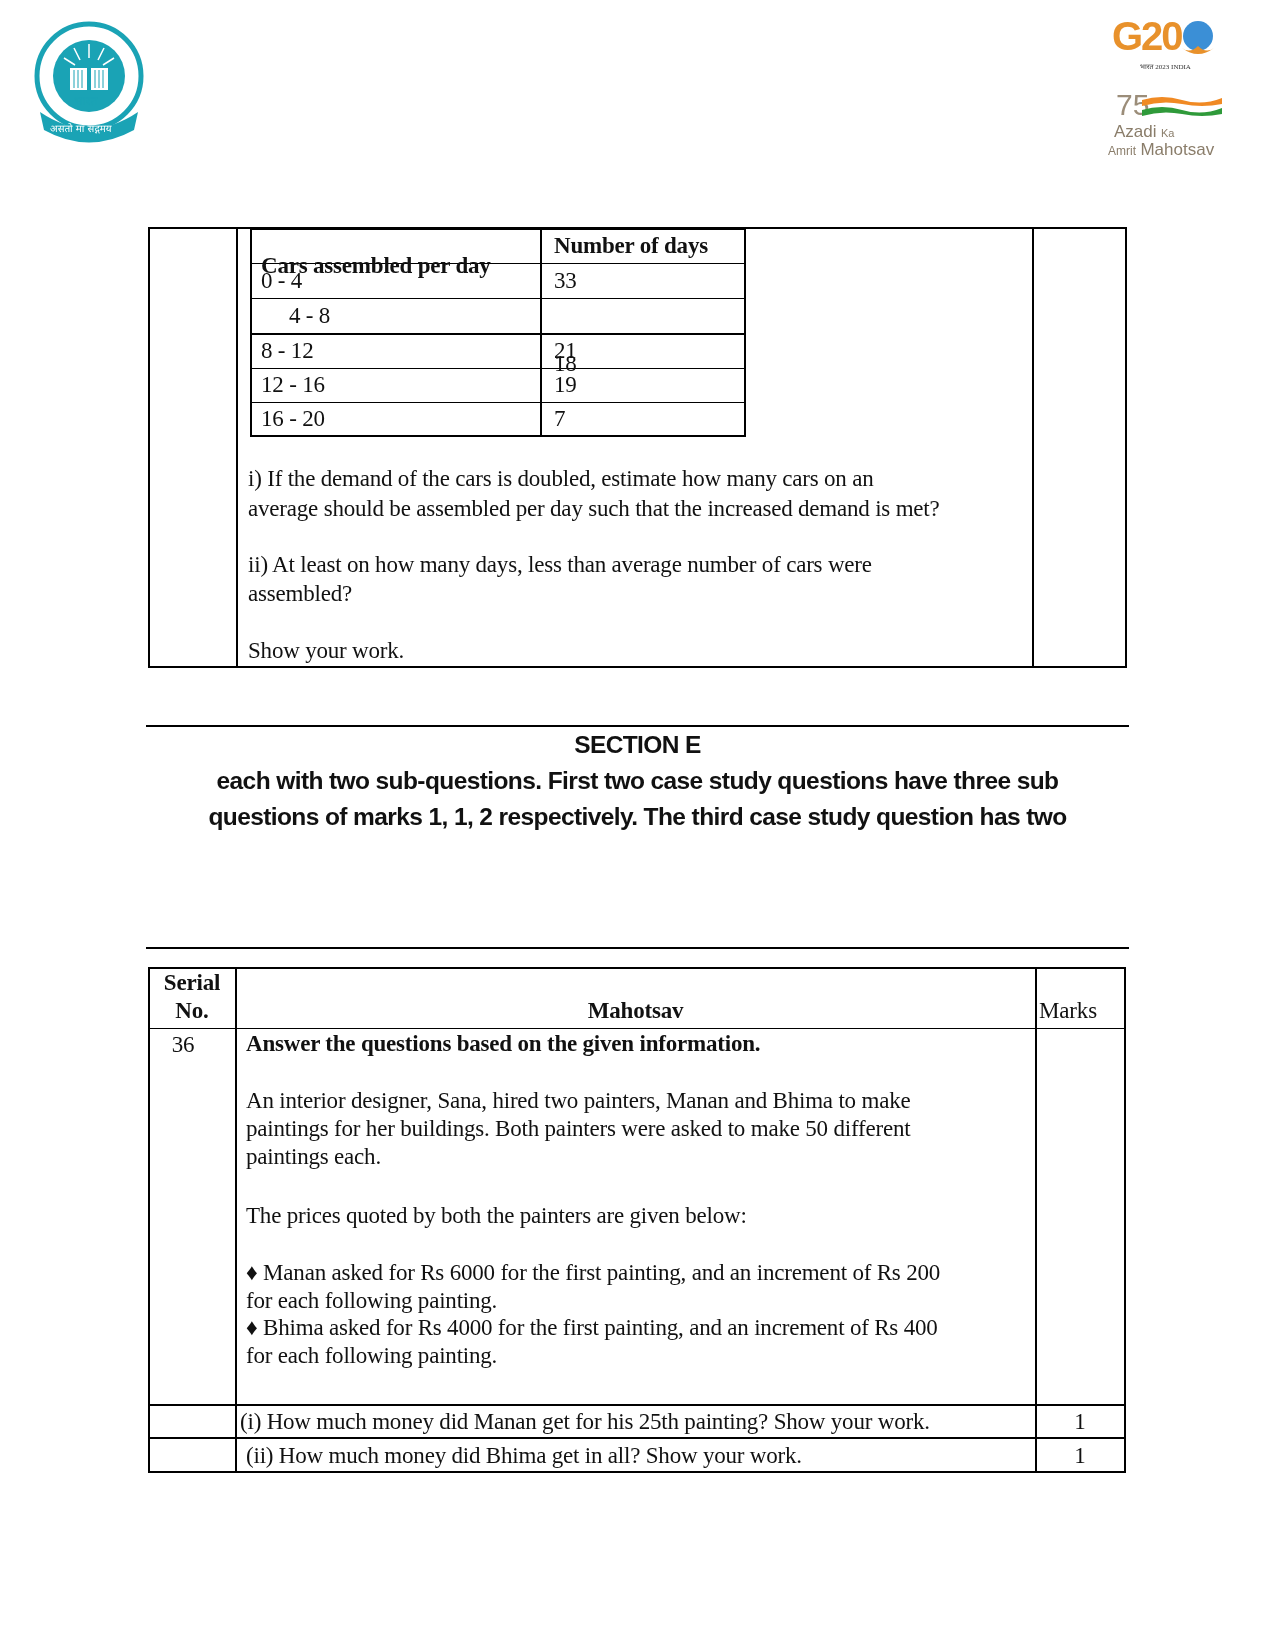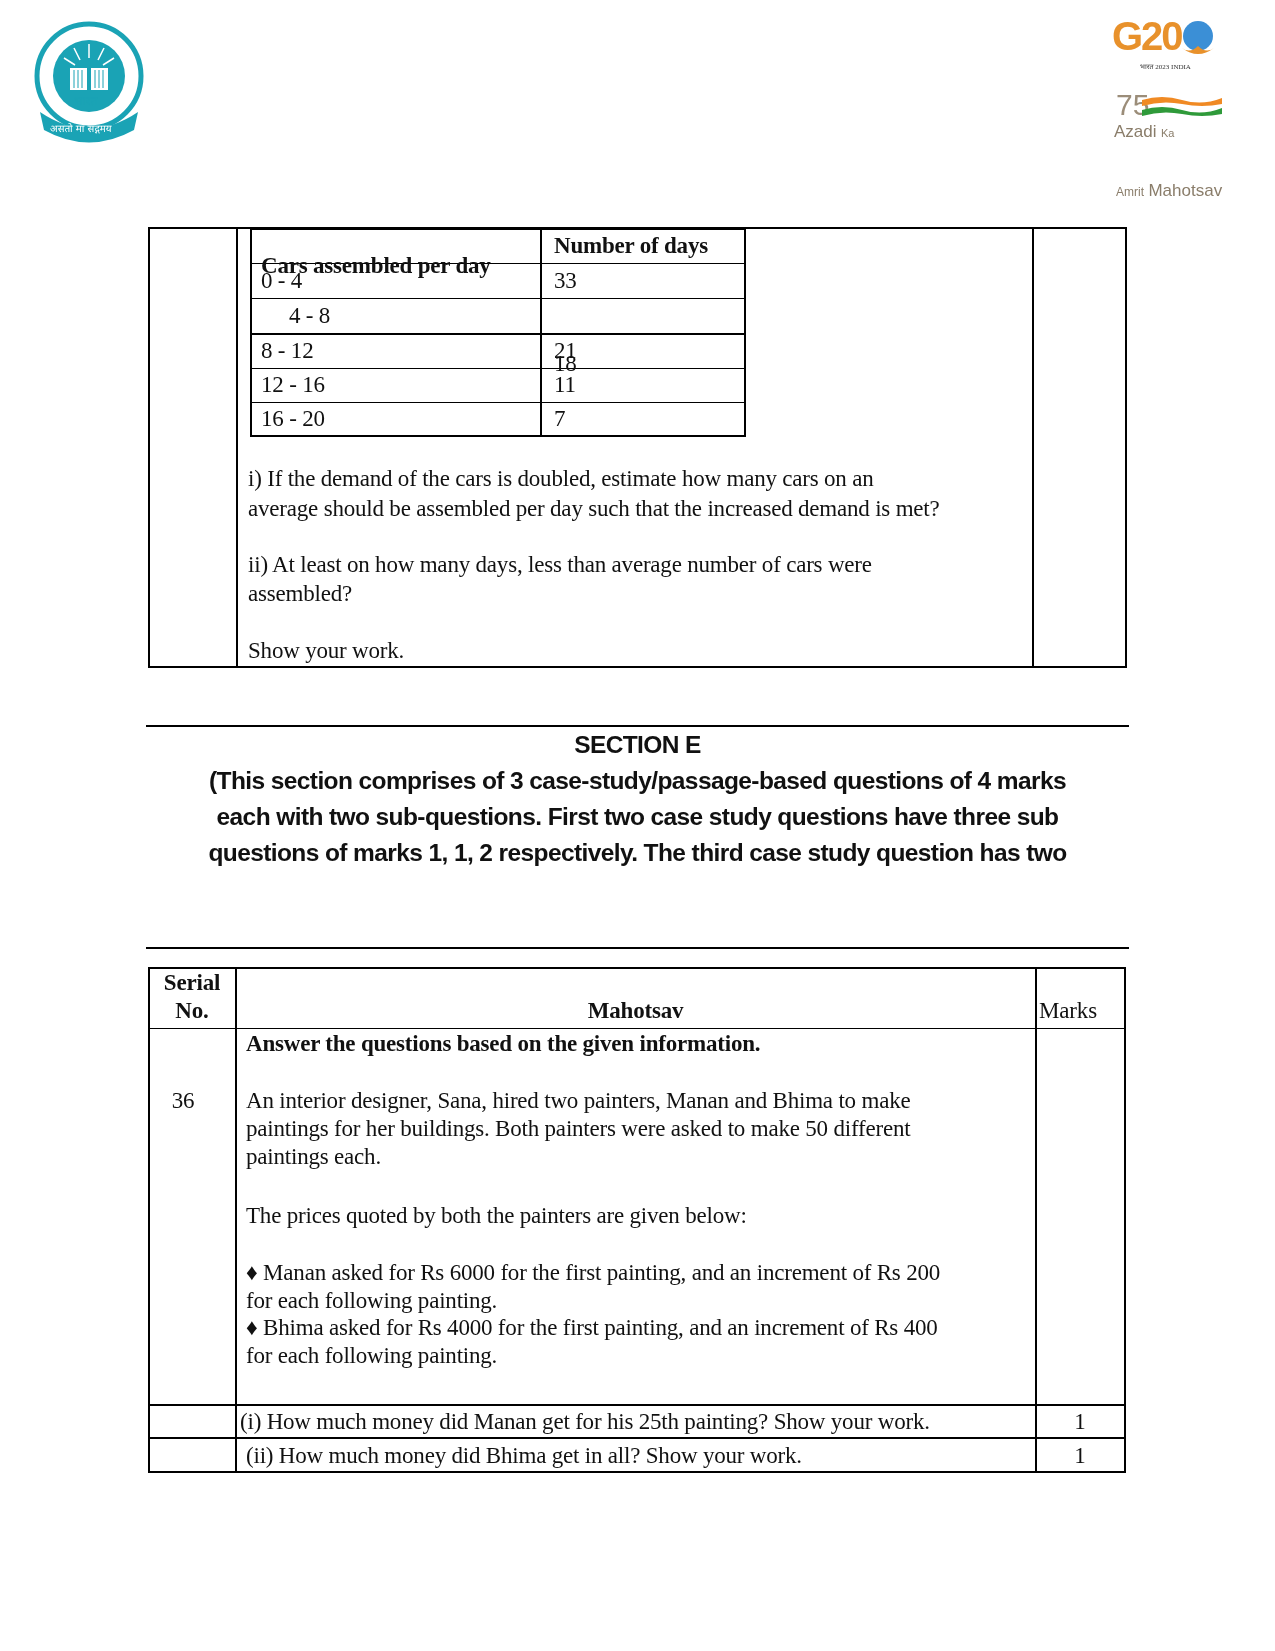--- a/index.html
+++ b/index.html
@@ -54,21 +54,21 @@
 <div class="abs" style="left:1108px;top:88px;width:130px;height:70px;">
   <div class="abs sans-b" style="left:8px;top:0;font-size:30px;color:#9b8d79;font-weight:normal;">75</div>
   <svg class="abs" style="left:34px;top:6px;" width="80" height="24">
     <path d="M0 6 Q20 0 40 6 T80 4 L80 10 Q60 14 40 10 T0 12 Z" fill="#f08a24"></path>
     <path d="M0 16 Q20 10 40 16 T80 14 L80 20 Q60 24 40 20 T0 22 Z" fill="#2f9a3a"></path>
   </svg>
   <div class="abs" style="left:6px;top:34px;font-family:'Liberation Sans',sans-serif;color:#8a7d6a;">
     <span style="font-size:17px;">Azadi</span>
     <span style="font-size:11px;">Ka</span>
   </div>
-  <div class="abs" style="left:8px;top:52px;font-family:'Liberation Sans',sans-serif;color:#8a7d6a;margin-top:41px;">
+  <div class="abs" style="left:0px;top:52px;font-family:'Liberation Sans',sans-serif;color:#8a7d6a;">
     <span style="font-size:12px;">Amrit</span>
     <span style="font-size:17px;">Mahotsav</span>
   </div>
 </div>
 
 <div>
   <div class="line" style="left:148px;top:227px;width:979px;height:2px;"></div>
   <div class="line" style="left:148px;top:666px;width:979px;height:2px;"></div>
   <div class="line" style="left:148px;top:227px;width:1.5px;height:441px;"></div>
   <div class="line" style="left:236px;top:227px;width:1.5px;height:441px;"></div>
@@ -91,35 +91,34 @@
   <div class="t b" style="left:261px;top:233px;margin-top:20px;">Cars assembled per day</div>
   <div class="t b" style="left:554px;top:233px;">Number of days</div>
 
   <div class="t" style="left:261px;top:268px;">0 - 4</div>
   <div class="t" style="left:554px;top:268px;">33</div>
   <div class="t" style="left:261px;top:303px;margin-left:28px;">4 - 8</div>
   <div class="t" style="left:554px;top:303px;margin-top:48px;">18</div>
   <div class="t" style="left:261px;top:338px;">8 - 12</div>
   <div class="t" style="left:554px;top:338px;">21</div>
   <div class="t" style="left:261px;top:372px;">12 - 16</div>
-  <div class="t" style="left:554px;top:372px;">11</div>
+  <div class="t" style="left:554px;top:372px;">19</div>
   <div class="t" style="left:261px;top:406px;">16 - 20</div>
   <div class="t" style="left:554px;top:406px;">7</div>
 </div>
 
 <div class="t" style="left:248px;top:466px;">i) If the demand of the cars is doubled, estimate how many cars on an</div>
 <div class="t" style="left:248px;top:496px;">average should be assembled per day such that the increased demand is met?</div>
 <div class="t" style="left:248px;top:552px;">ii) At least on how many days, less than average number of cars were</div>
 <div class="t" style="left:248px;top:581px;">assembled?</div>
 <div class="t" style="left:248px;top:638px;">Show your work.</div>
 
 <div class="line" style="left:146px;top:725px;width:983px;height:1.5px;"></div>
 <div class="abs sans-b center" style="left:146px;top:727px;width:983px;font-size:24.5px;line-height:36px;letter-spacing:-0.6px;">
   <div>SECTION E</div>
-  <div>(This section comprises of 3 case-study/passage-based questions of 4 marks</div>
   <div>each with two sub-questions. First two case study questions have three sub</div>
   <div>questions of marks 1, 1, 2 respectively. The third case study question has two</div>
 </div>
 <div class="line" style="left:146px;top:947px;width:983px;height:1.5px;"></div>
 
 <div>
   <div class="line" style="left:148px;top:967px;width:978px;height:2px;"></div>
   <div class="line" style="left:148px;top:1028px;width:978px;height:1px;"></div>
   <div class="line" style="left:148px;top:1404px;width:978px;height:2px;"></div>
   <div class="line" style="left:148px;top:1437px;width:978px;height:2px;"></div>
@@ -129,21 +128,21 @@
   <div class="line" style="left:1035px;top:967px;width:1.5px;height:506px;"></div>
   <div class="line" style="left:1124px;top:967px;width:1.5px;height:506px;"></div>
 
   <div class="t b center" style="left:149px;top:969px;width:86px;line-height:28px;">
     <div>Serial</div>
     <div>No.</div>
   </div>
   <div class="t b center" style="left:236px;top:998px;width:799px;">Mahotsav</div>
   <div class="t center" style="left:1036px;top:998px;width:64px;">Marks</div>
 
-  <div class="t center" style="left:149px;top:1088px;width:68px;">36</div>
+  <div class="t center" style="left:149px;top:1032px;width:68px;">36</div>
   <div class="t b" style="left:246px;top:1031px;">Answer the questions based on the given information.</div>
 
   <div class="t" style="left:246px;top:1088px;">An interior designer, Sana, hired two painters, Manan and Bhima to make</div>
   <div class="t" style="left:246px;top:1116px;">paintings for her buildings. Both painters were asked to make 50 different</div>
   <div class="t" style="left:246px;top:1144px;">paintings each.</div>
 
   <div class="t" style="left:246px;top:1203px;">The prices quoted by both the painters are given below:</div>
 
   <div class="t" style="left:246px;top:1260px;">
     <span>♦</span>

